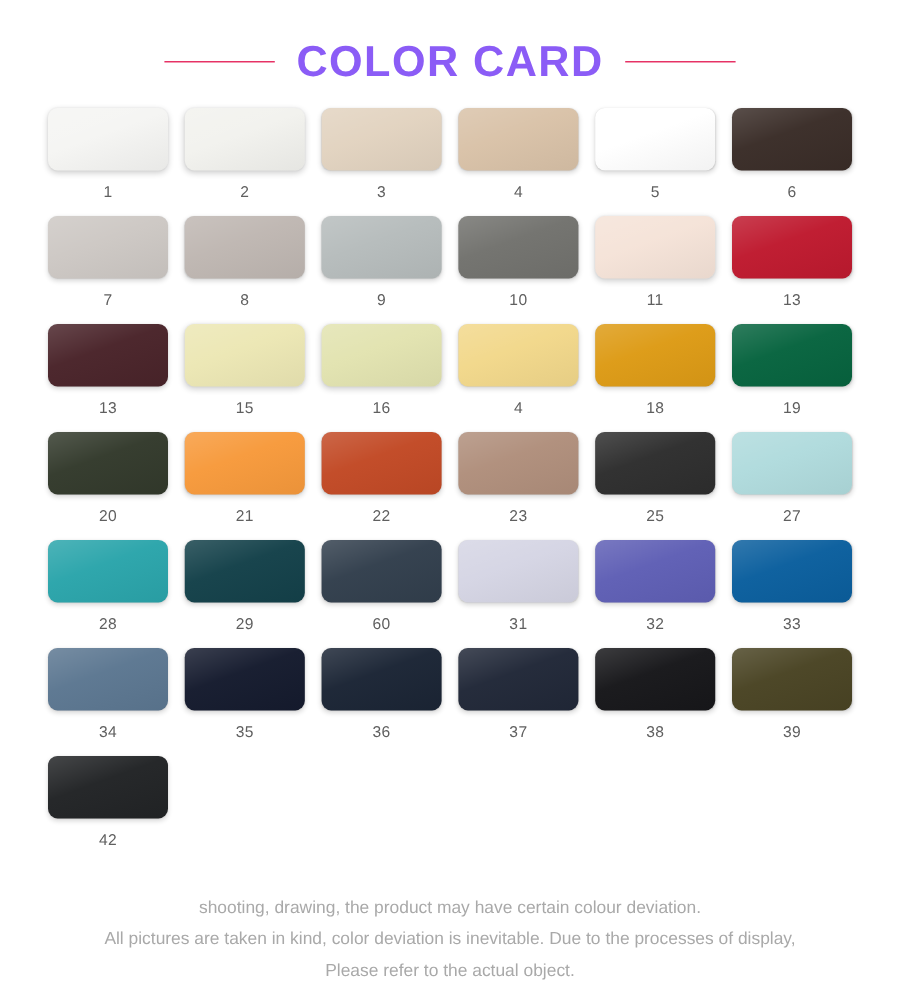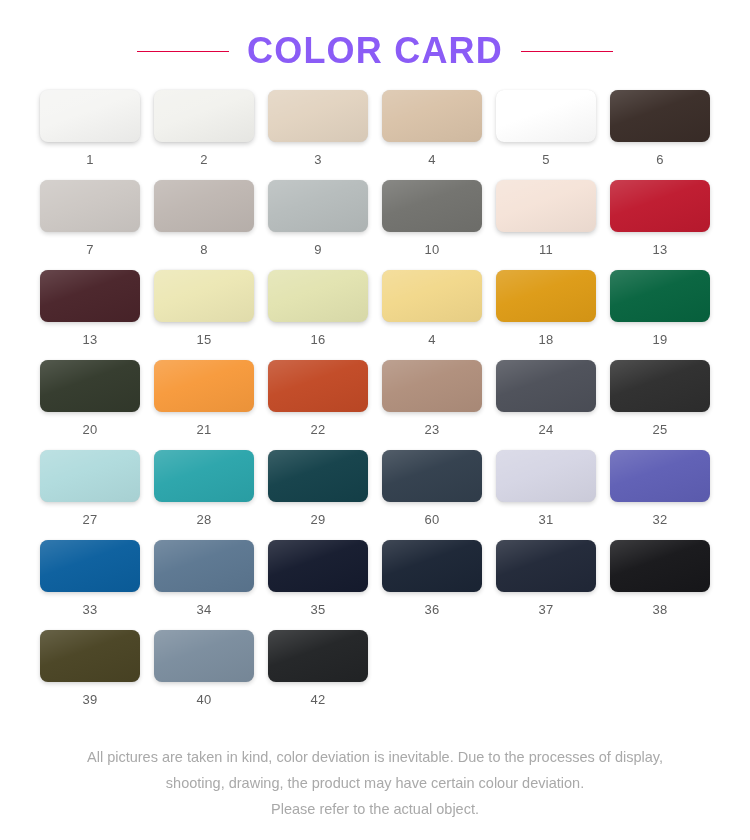--- a/index.html
+++ b/index.html
@@ -201,24 +201,20 @@
       </div>
       <div class="cell">
         <div class="chip" style="background-color: rgb(194, 74, 38);"></div>
         <div class="num">22</div>
       </div>
       <div class="cell">
         <div class="chip" style="background-color: rgb(176, 143, 124);"></div>
         <div class="num">23</div>
       </div>
       <div class="cell">
-        <div class="chip" style="background-color: rgb(77, 80, 89);"></div>
-        <div class="num">24</div>
-      </div>
-      <div class="cell">
         <div class="chip" style="background-color: rgb(46, 46, 46);"></div>
         <div class="num">25</div>
       </div>
       <div class="cell">
         <div class="chip" style="background-color: rgb(176, 219, 221);"></div>
         <div class="num">27</div>
       </div>
       <div class="cell">
         <div class="chip" style="background-color: rgb(43, 165, 171);"></div>
         <div class="num">28</div>
@@ -261,28 +257,24 @@
       </div>
       <div class="cell">
         <div class="chip" style="background-color: rgb(23, 23, 26);"></div>
         <div class="num">38</div>
       </div>
       <div class="cell">
         <div class="chip" style="background-color: rgb(74, 68, 36);"></div>
         <div class="num">39</div>
       </div>
       <div class="cell">
-        <div class="chip" style="background-color: rgb(123, 141, 158);"></div>
-        <div class="num">40</div>
-      </div>
-      <div class="cell">
         <div class="chip" style="background-color: rgb(34, 36, 38);"></div>
         <div class="num">42</div>
       </div>
     </div>
 
   <div class="note">
+    <div>shooting, drawing, the product may have certain colour deviation.</div>
     <div>All pictures are taken in kind, color deviation is inevitable. Due to the processes of display,</div>
-    <div>shooting, drawing, the product may have certain colour deviation.</div>
     <div>Please refer to the actual object.</div>
   </div>
 
 </div>
 
 </body></html>

